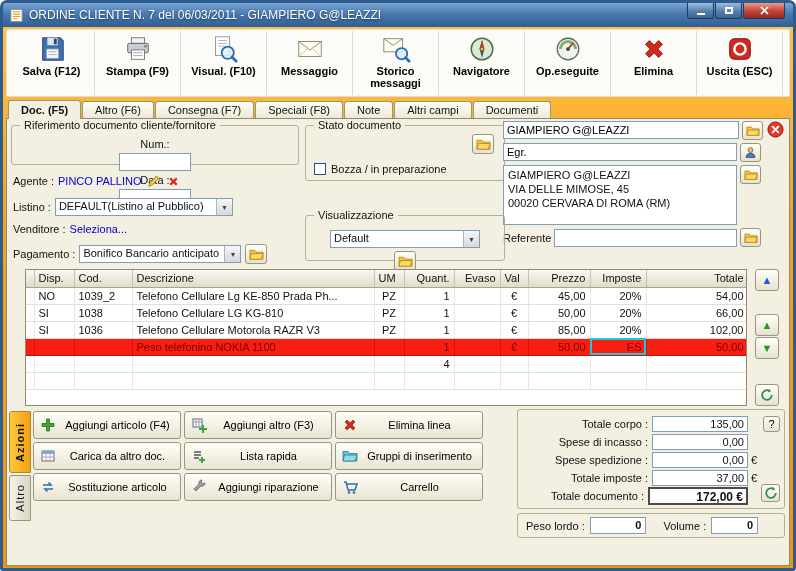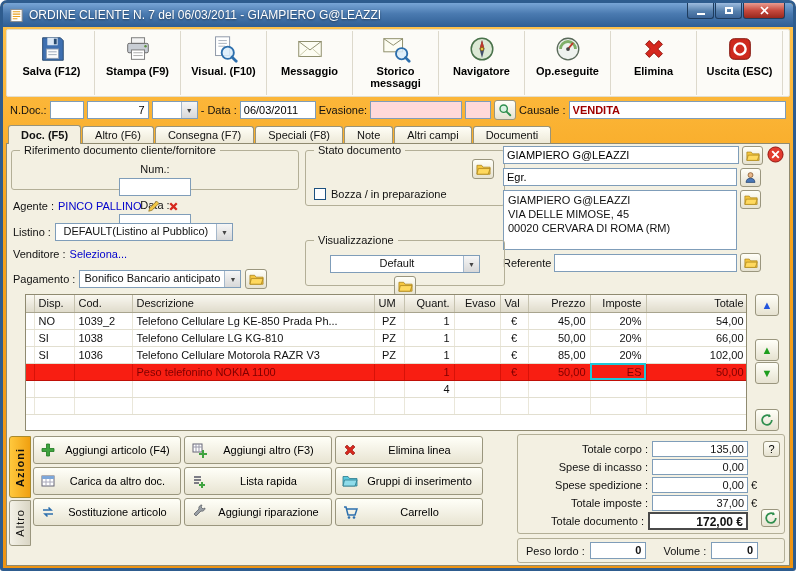--- a/index.html
+++ b/index.html
@@ -45,21 +45,21 @@
 
   
   .panel { flex:1; background:#F3F0E2; border:1px solid #8F8A70; position:relative; overflow:hidden; }
   .group { position:absolute; border:1px solid #B3AF97; border-radius:3px; }
   .gtitle { position:absolute; top:-7px; left:8px; background:#F3F0E2; padding:0 4px; white-space:nowrap; }
   .grow { display:flex; align-items:center; gap:3px; padding:12px 6px 0 6px;flex-direction:column; }
   .frow { position:absolute; display:flex; align-items:center; gap:4px; }
   .flbl { white-space:nowrap; }
   .bluev { color:#0000CC; white-space:nowrap; }
   .flat { background:transparent; border:none; display:inline-flex; align-items:center; padding:0 1px; }
-  .fsel { height:18px; border:1px solid #7F9DB9; background:#FFF; display:inline-flex;text-align:center; }
+  .fsel { height:18px; border:1px solid #7F9DB9; background:#FFF; display:inline-flex; }
   .chkrow { position:absolute; left:8px; bottom:5px; display:flex; align-items:center; gap:5px; cursor:pointer; }
   .chk { width:12px; height:12px; border:1px solid #1C5180; background:#FFF; display:inline-block; }
 
   
   #customer { position:absolute; left:496px; top:2px; right:4px; display:flex; flex-direction:column; gap:3px; }
   .crow { display:flex; align-items:flex-start; gap:3px; }
   .addr { flex:1; height:60px; border:1px solid #7F9DB9; background:#FFF; padding:2px 4px; line-height:14px; overflow:hidden; }
   .sq.s20 { width:21px; height:19px; }
   .spacer21 { width:21px; flex:0 0 auto; }
 
@@ -222,42 +222,20 @@
         <span class="ticon">
             <svg viewBox="0 0 32 32" width="30" height="30">
               <rect x="5" y="5" width="22" height="22" rx="5" fill="#CE2A1E" stroke="#7E0F07"></rect>
               <circle cx="16" cy="16" r="6" fill="none" stroke="#FFF" stroke-width="2.6"></circle>
             </svg>
           </span>
         <span class="tlbl">Uscita (ESC)</span>
       </button>
     </div>
 
-    <div class="docbar">
-      <span class="dlbl">N.Doc.:</span>
-      <input class="fld w34" style="">
-      <input class="fld w62" style="text-align: right;" value="7">
-      <span class="combo">
-          <span class="ctxt"></span>
-          <span class="carr">▼</span>
-        </span>
-      <span class="dlbl">- Data :</span>
-      <input class="fld w76" value="06/03/2011" style="">
-      <span class="dlbl">Evasione:</span>
-      <input class="fld pink w92" style="">
-      <input class="fld pink w26" style="">
-      <button class="sq">
-          <svg viewBox="0 0 16 16" width="14" height="14">
-            <circle cx="6.5" cy="6.5" r="4.2" fill="#D9F2E2" stroke="#2F8F4E" stroke-width="1.6"></circle>
-            <path d="M9.8 9.8L14 14" stroke="#2F8F4E" stroke-width="2.2" stroke-linecap="round"></path>
-          </svg>
-        </button>
-      <span class="dlbl">Causale :</span>
-      <input class="fld causale" value="VENDITA" style="">
-    </div>
 
     <div class="tabstrip">
       <span class="tab active">Doc. (F5)</span>
       <span class="tab">Altro (F6)</span>
       <span class="tab">Consegna (F7)</span>
       <span class="tab">Speciali (F8)</span>
       <span class="tab">Note</span>
       <span class="tab">Altri campi</span>
       <span class="tab">Documenti</span>
     </div>

